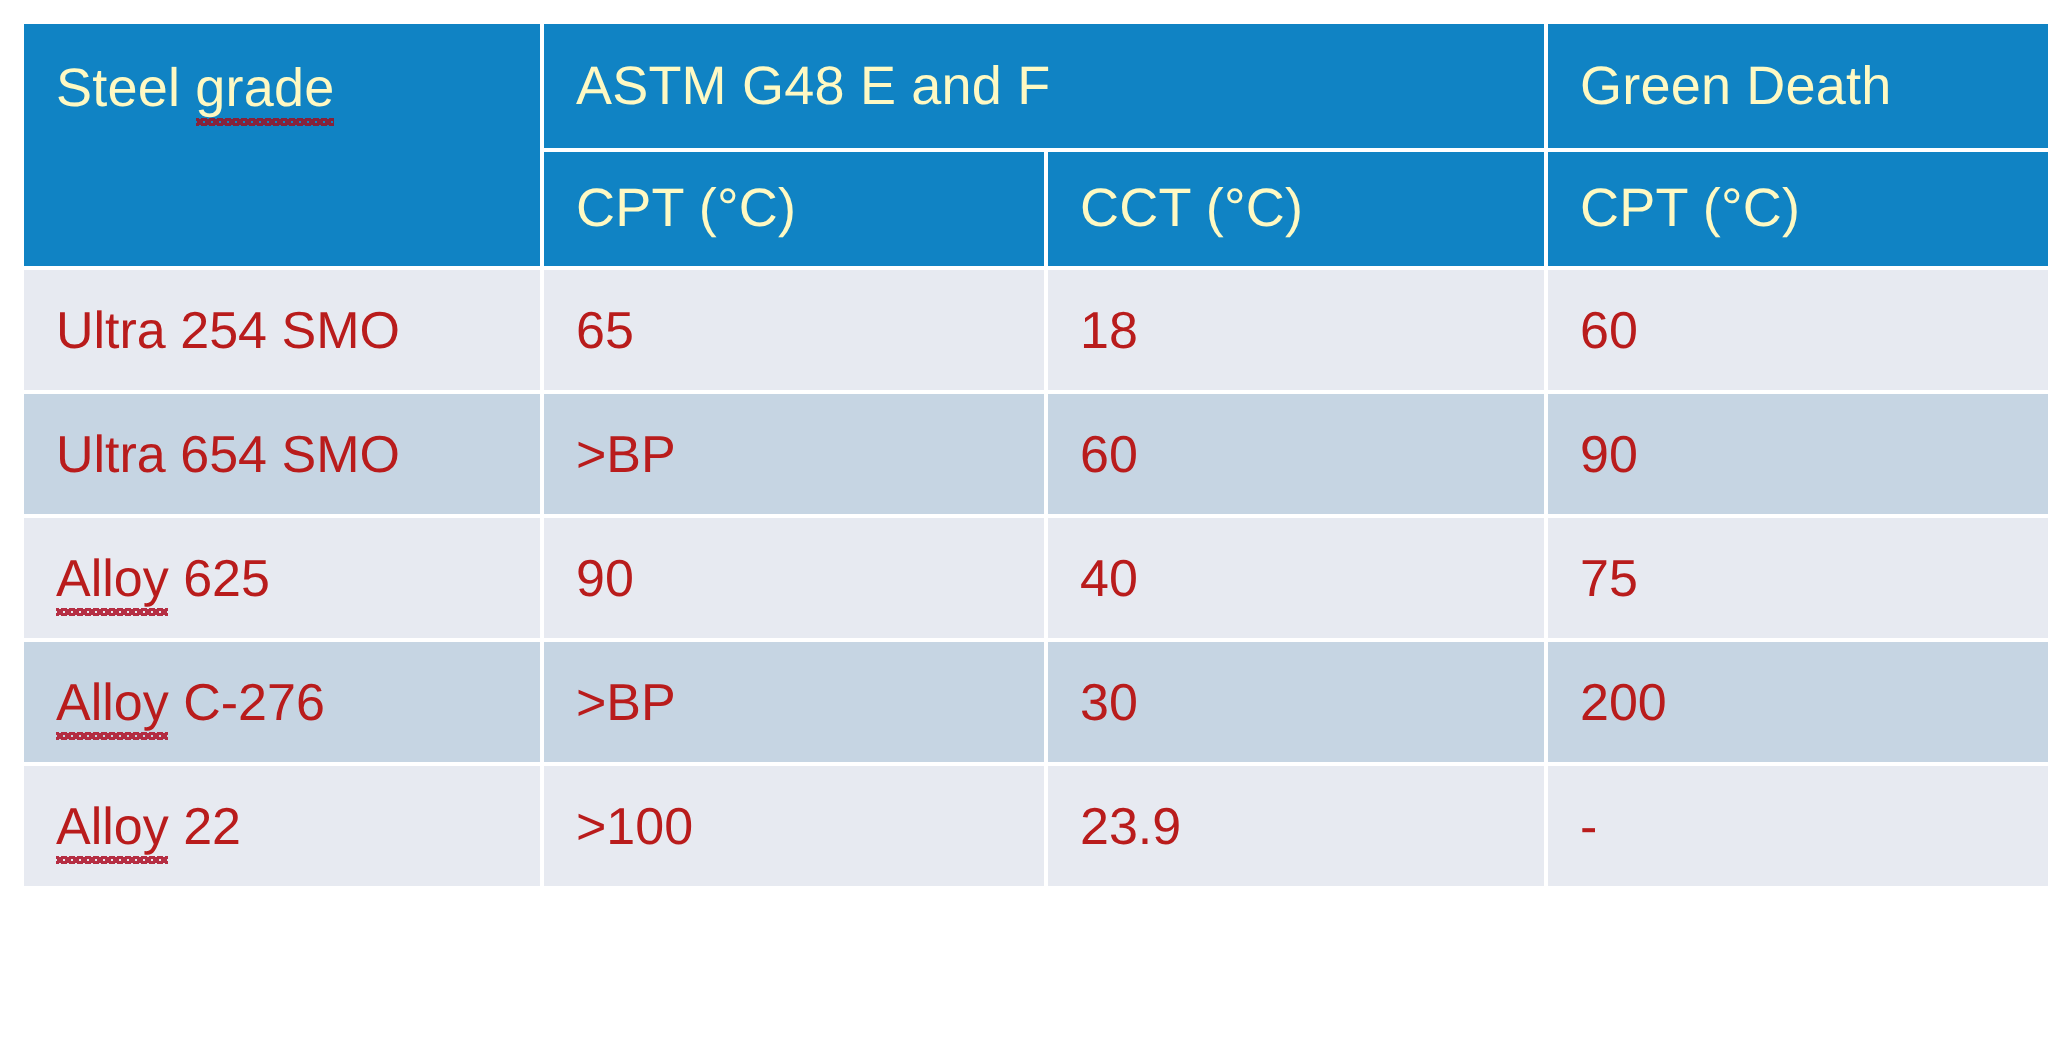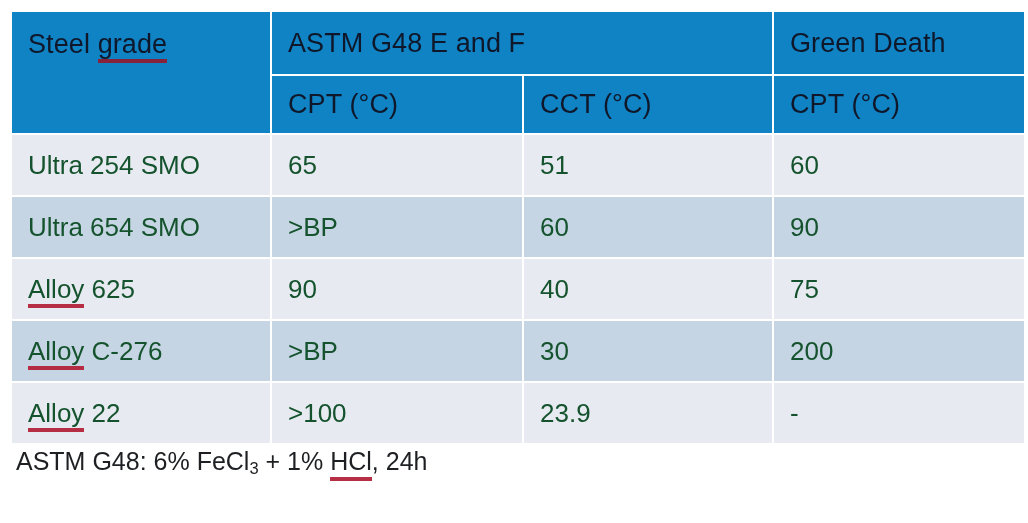--- a/index.html
+++ b/index.html
@@ -33,38 +33,38 @@
 
   
   col.c1 { width: 258px; }
   col.c2 { width: 250px; }
   col.c3 { width: 248px; }
   col.c4 { width: 250px; }
 
   
   th {
     background: #1083c4;
-    color: #0f172a;
+    color: #fef9c3;
     font-weight: normal;
     text-align: left;
     vertical-align: middle;
     padding: 0 0 0 16px;
     font-size: 27px;
     letter-spacing: .1px;
     border: 0;
     white-space: nowrap;
   }
   th.hdr-top   { height: 62px; }
   th.hdr-sub   { height: 57px; margin-top: 18px; }
   th.hdr-tall  { vertical-align: top; padding-top: 17px; }
 
   
   td {
     font-size: 26px;
-    color: #14532d;
+    color: #b91c1c;
     padding: 0 0 0 16px;
     vertical-align: middle;
     height: 60px;
     border: 0;
     white-space: nowrap;
   }
   tr.row-light td { background: #e7eaf1; }
   tr.row-dark  td { background: #c6d5e3; }
 
   
@@ -129,21 +129,21 @@
       <tr>
         <th class="hdr-sub">CPT (°C)</th>
         <th class="hdr-sub">CCT (°C)</th>
         <th class="hdr-sub">CPT (°C)</th>
       </tr>
     </thead>
     <tbody>
       <tr class="row-light">
         <td><span>Ultra 254 SMO</span></td>
         <td>65</td>
-        <td>51</td>
+        <td>18</td>
         <td>60</td>
       </tr>
       <tr class="row-dark">
         <td><span>Ultra 654 SMO</span></td>
         <td>&gt;BP</td>
         <td>60</td>
         <td>90</td>
       </tr>
       <tr class="row-light">
         <td><span class="sq">Alloy</span><span> 625</span></td>
@@ -161,14 +161,13 @@
         <td><span class="sq">Alloy</span><span> 22</span></td>
         <td>&gt;100</td>
         <td>23.9</td>
         <td>-</td>
       </tr>
     </tbody>
   </table>
 </div>
 
 <div id="notes">
-  <div class="note"><span>ASTM G48: </span><span>6% FeCl</span><sub>3</sub><span> + 1% </span><span class="sq">HCl</span><span>, 24h</span></div>
 </div>
 
 </body></html>

